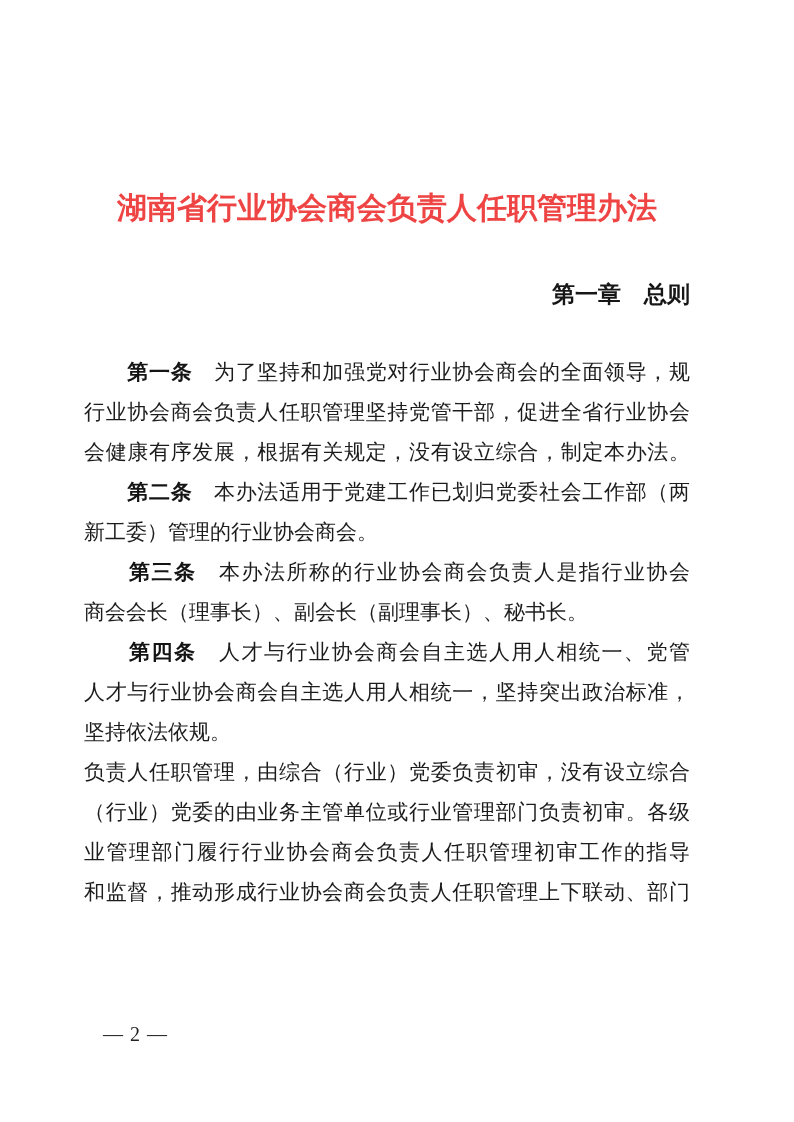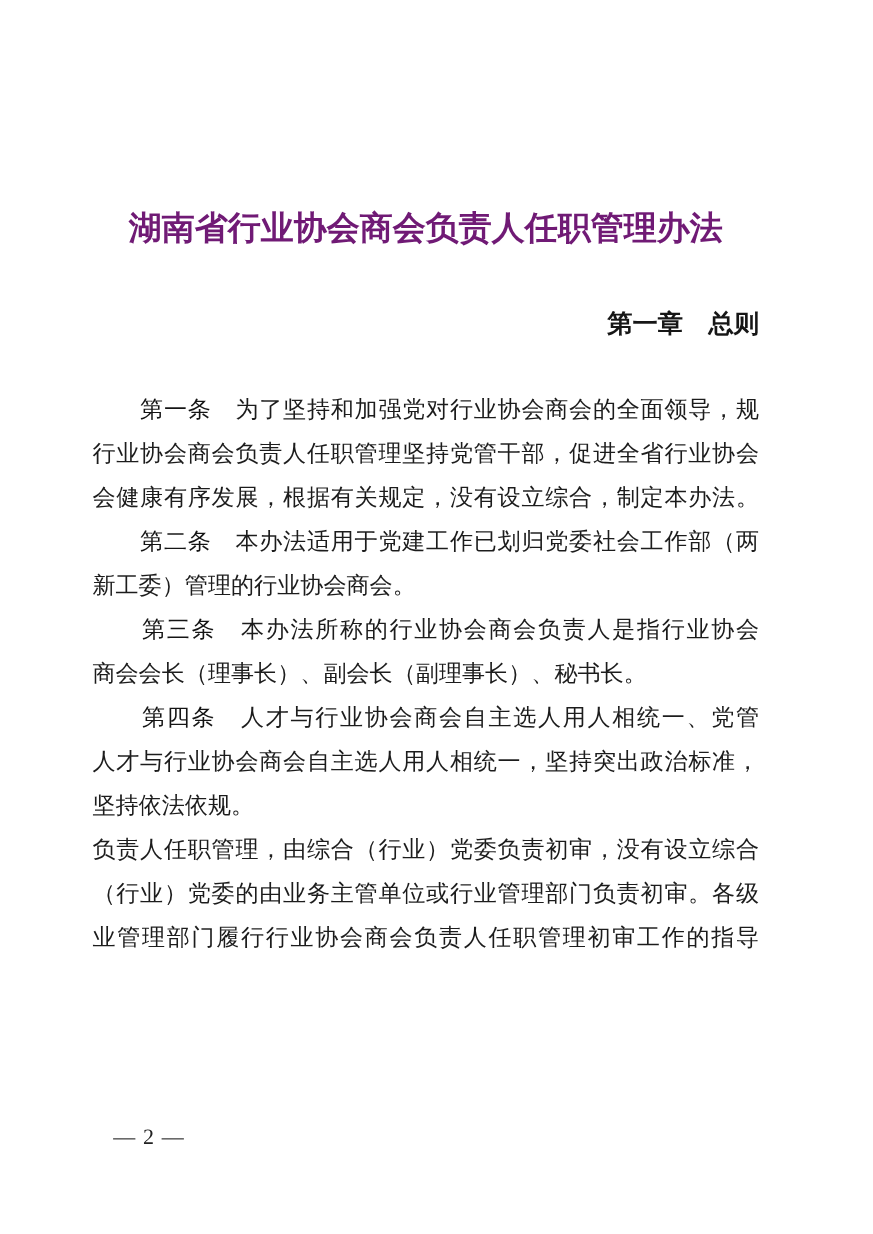--- a/index.html
+++ b/index.html
@@ -22,21 +22,21 @@
     top: 0;
     width: 606px;
   }
   .doc-title {
     margin: 188px 0 0 0;
     font-size: 30px;
     line-height: 40px;
     font-weight: bold;
     text-align: center;
     letter-spacing: 0px;
-    color: #701a75;
+    color: #ef4444;
     font-family: Liberation Serif, serif;
   }
   .chapter-heading {
     margin: 52px 0 0 0;
     font-size: 23px;
     line-height: 28px;
     font-weight: bold;
     text-align: right;
     color: #161616;
     font-family: "Liberation Sans", "DejaVu Sans", sans-serif;
@@ -52,21 +52,21 @@
   .line {
     text-align: justify;
     text-align-last: justify;
     height: 40px;
     overflow: hidden;
   }
   .line.last {
     text-align-last: left;
   }
   .term {
-    font-weight: normal;
+    font-weight: bold;
     font-family: "Liberation Sans", "DejaVu Sans", sans-serif;
     color: #141414;
   }
   .page-number {
     position: absolute;
     left: 103px;
     top: 1023px;
     font-size: 20px;
     line-height: 22px;
     letter-spacing: 1px;
@@ -97,17 +97,18 @@
         </div>
         <div class="para">
           <div class="line"><span>　　</span><span class="term">第四条</span><span>　人才与行业协会商会自主选人用人相统一、党管</span></div>
           <div class="line"><span>人才与行业协会商会自主选人用人相统一，坚持突出政治标准，</span></div>
           <div class="line last"><span>坚持依法依规。</span></div>
         </div>
         <div class="para">
           <div class="line"><span>负责人任职管理，由综合（行业）党委负责初审，没有设立综合</span></div>
           <div class="line"><span>（行业）党委的由业务主管单位或行业管理部门负责初审。各级</span></div>
           <div class="line"><span>业管理部门履行行业协会商会负责人任职管理初审工作的指导</span></div>
+          <div class="line"><span>和监督，推动形成行业协会商会负责人任职管理上下联动、部门</span></div>
         </div>
       </div>
   </div>
   <div class="page-number">— 2 —</div>
 </div>
 
 </body></html>

